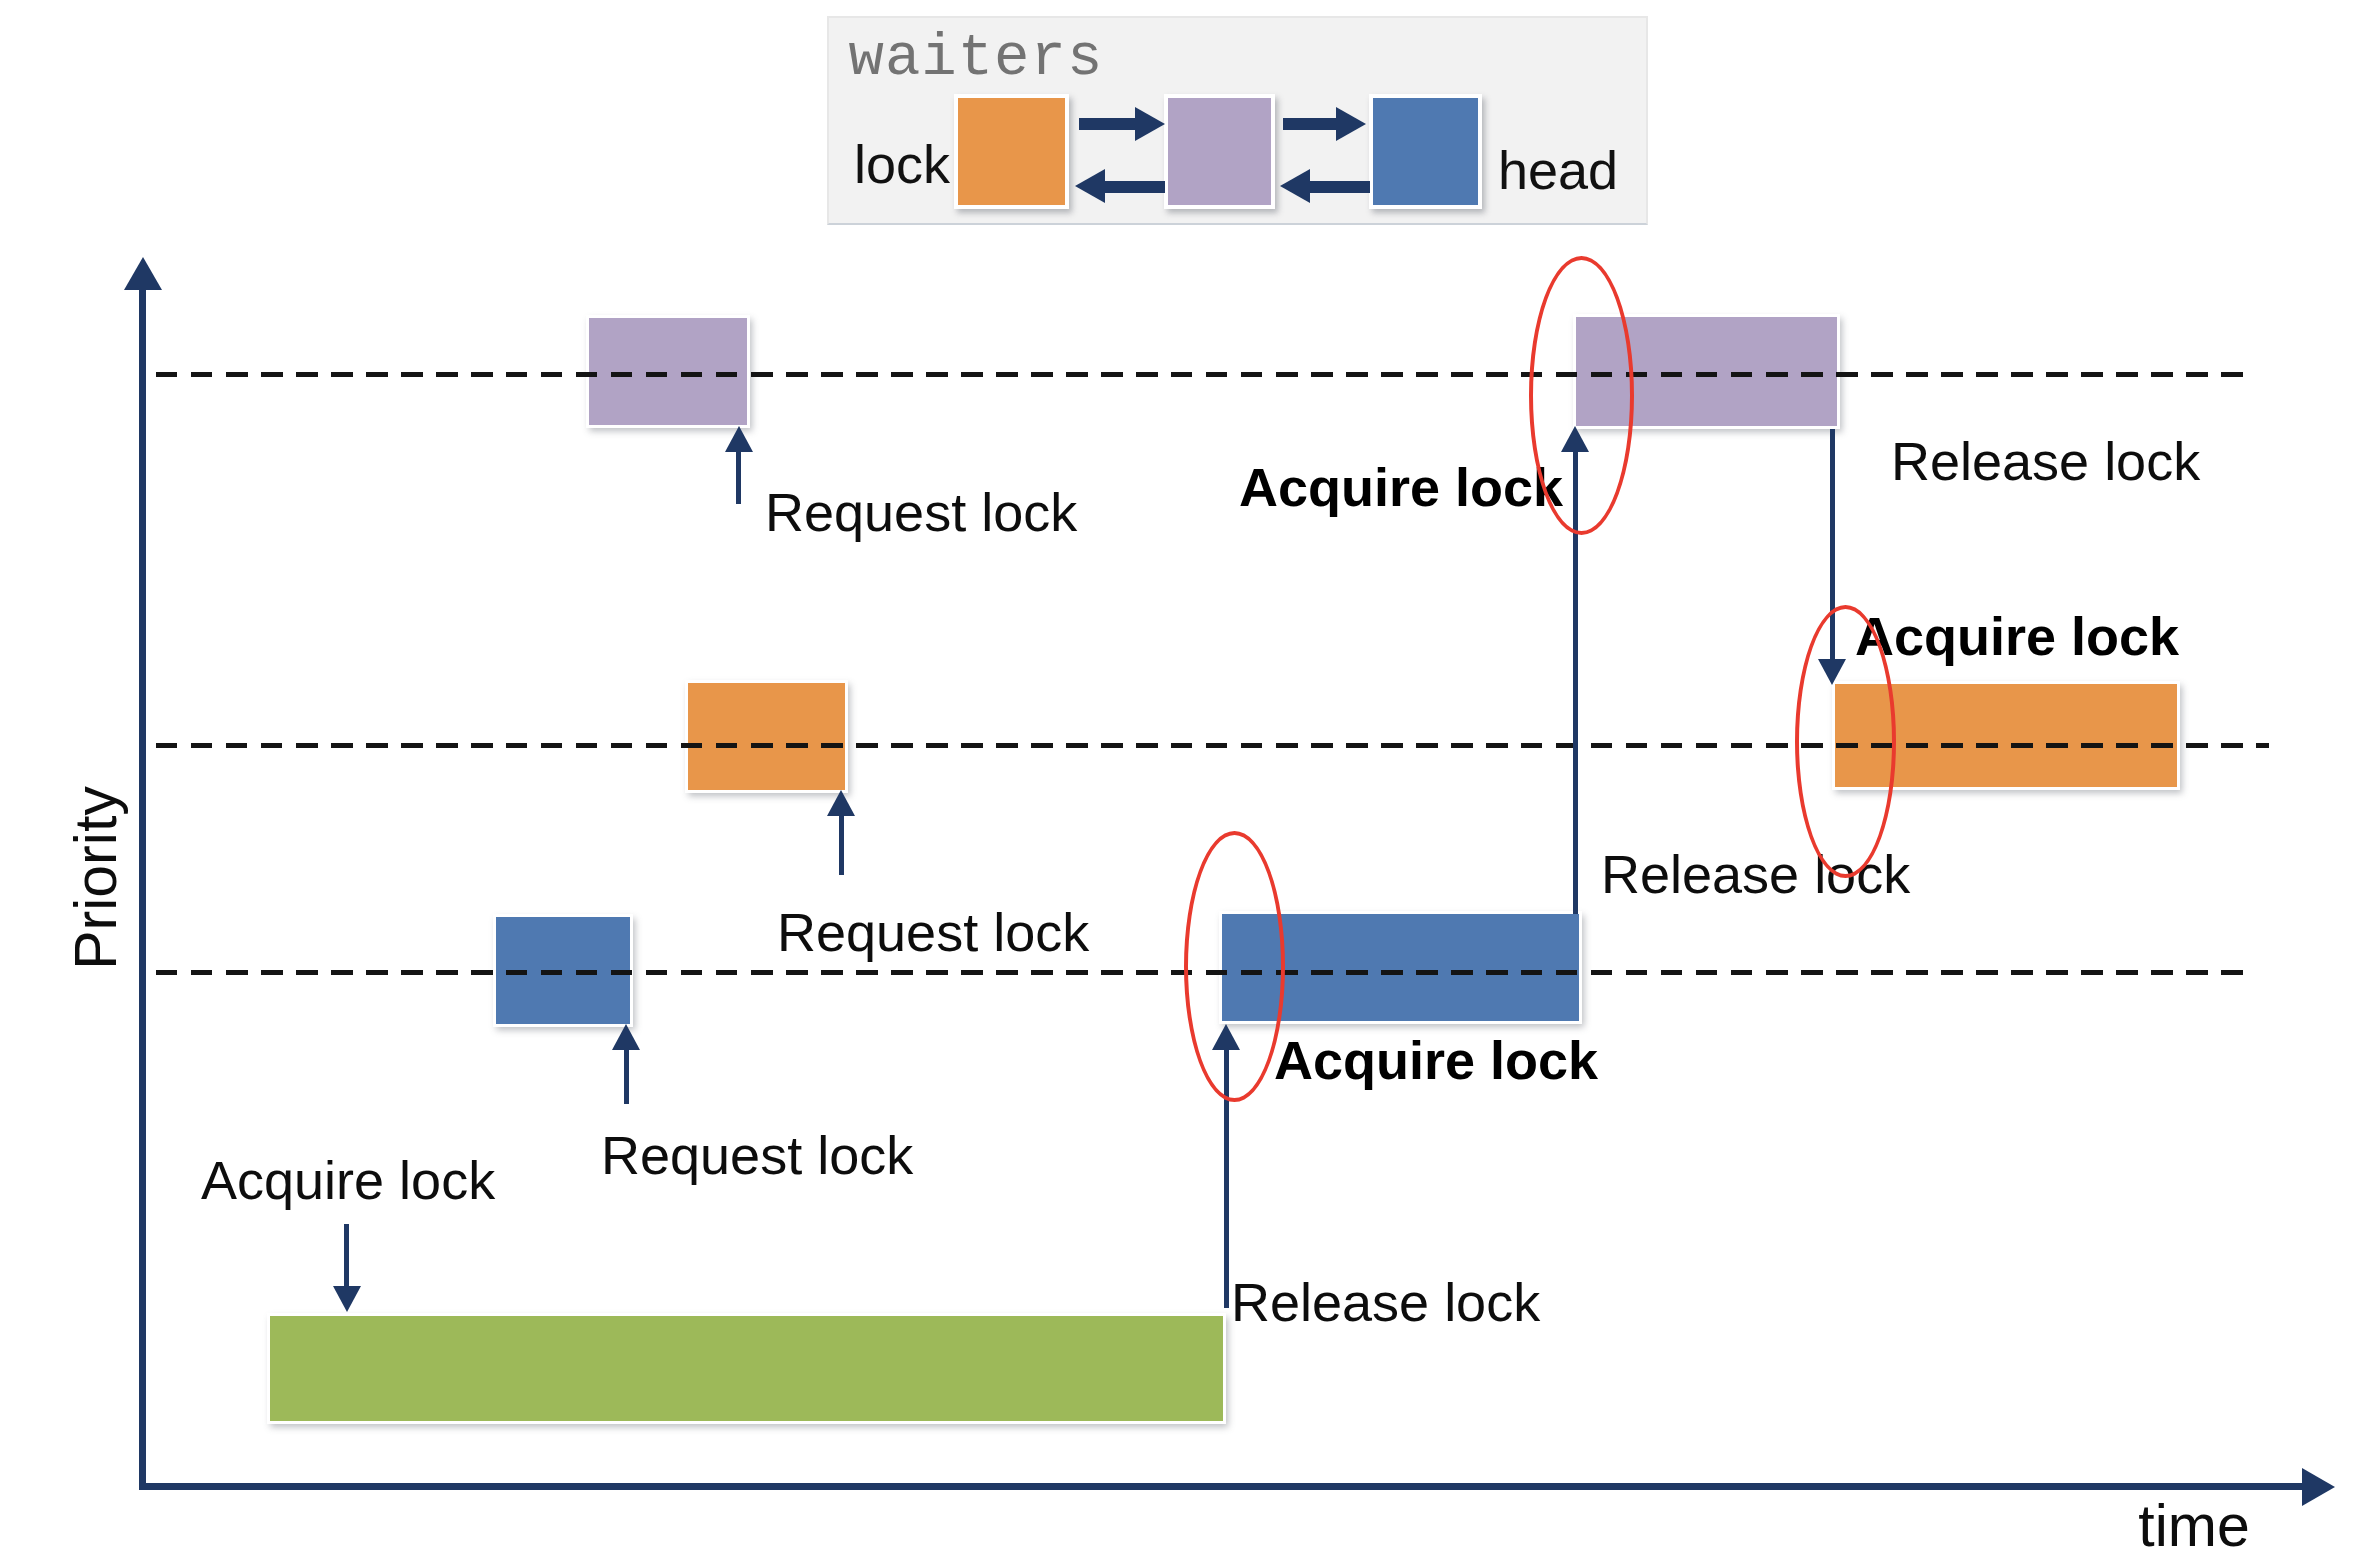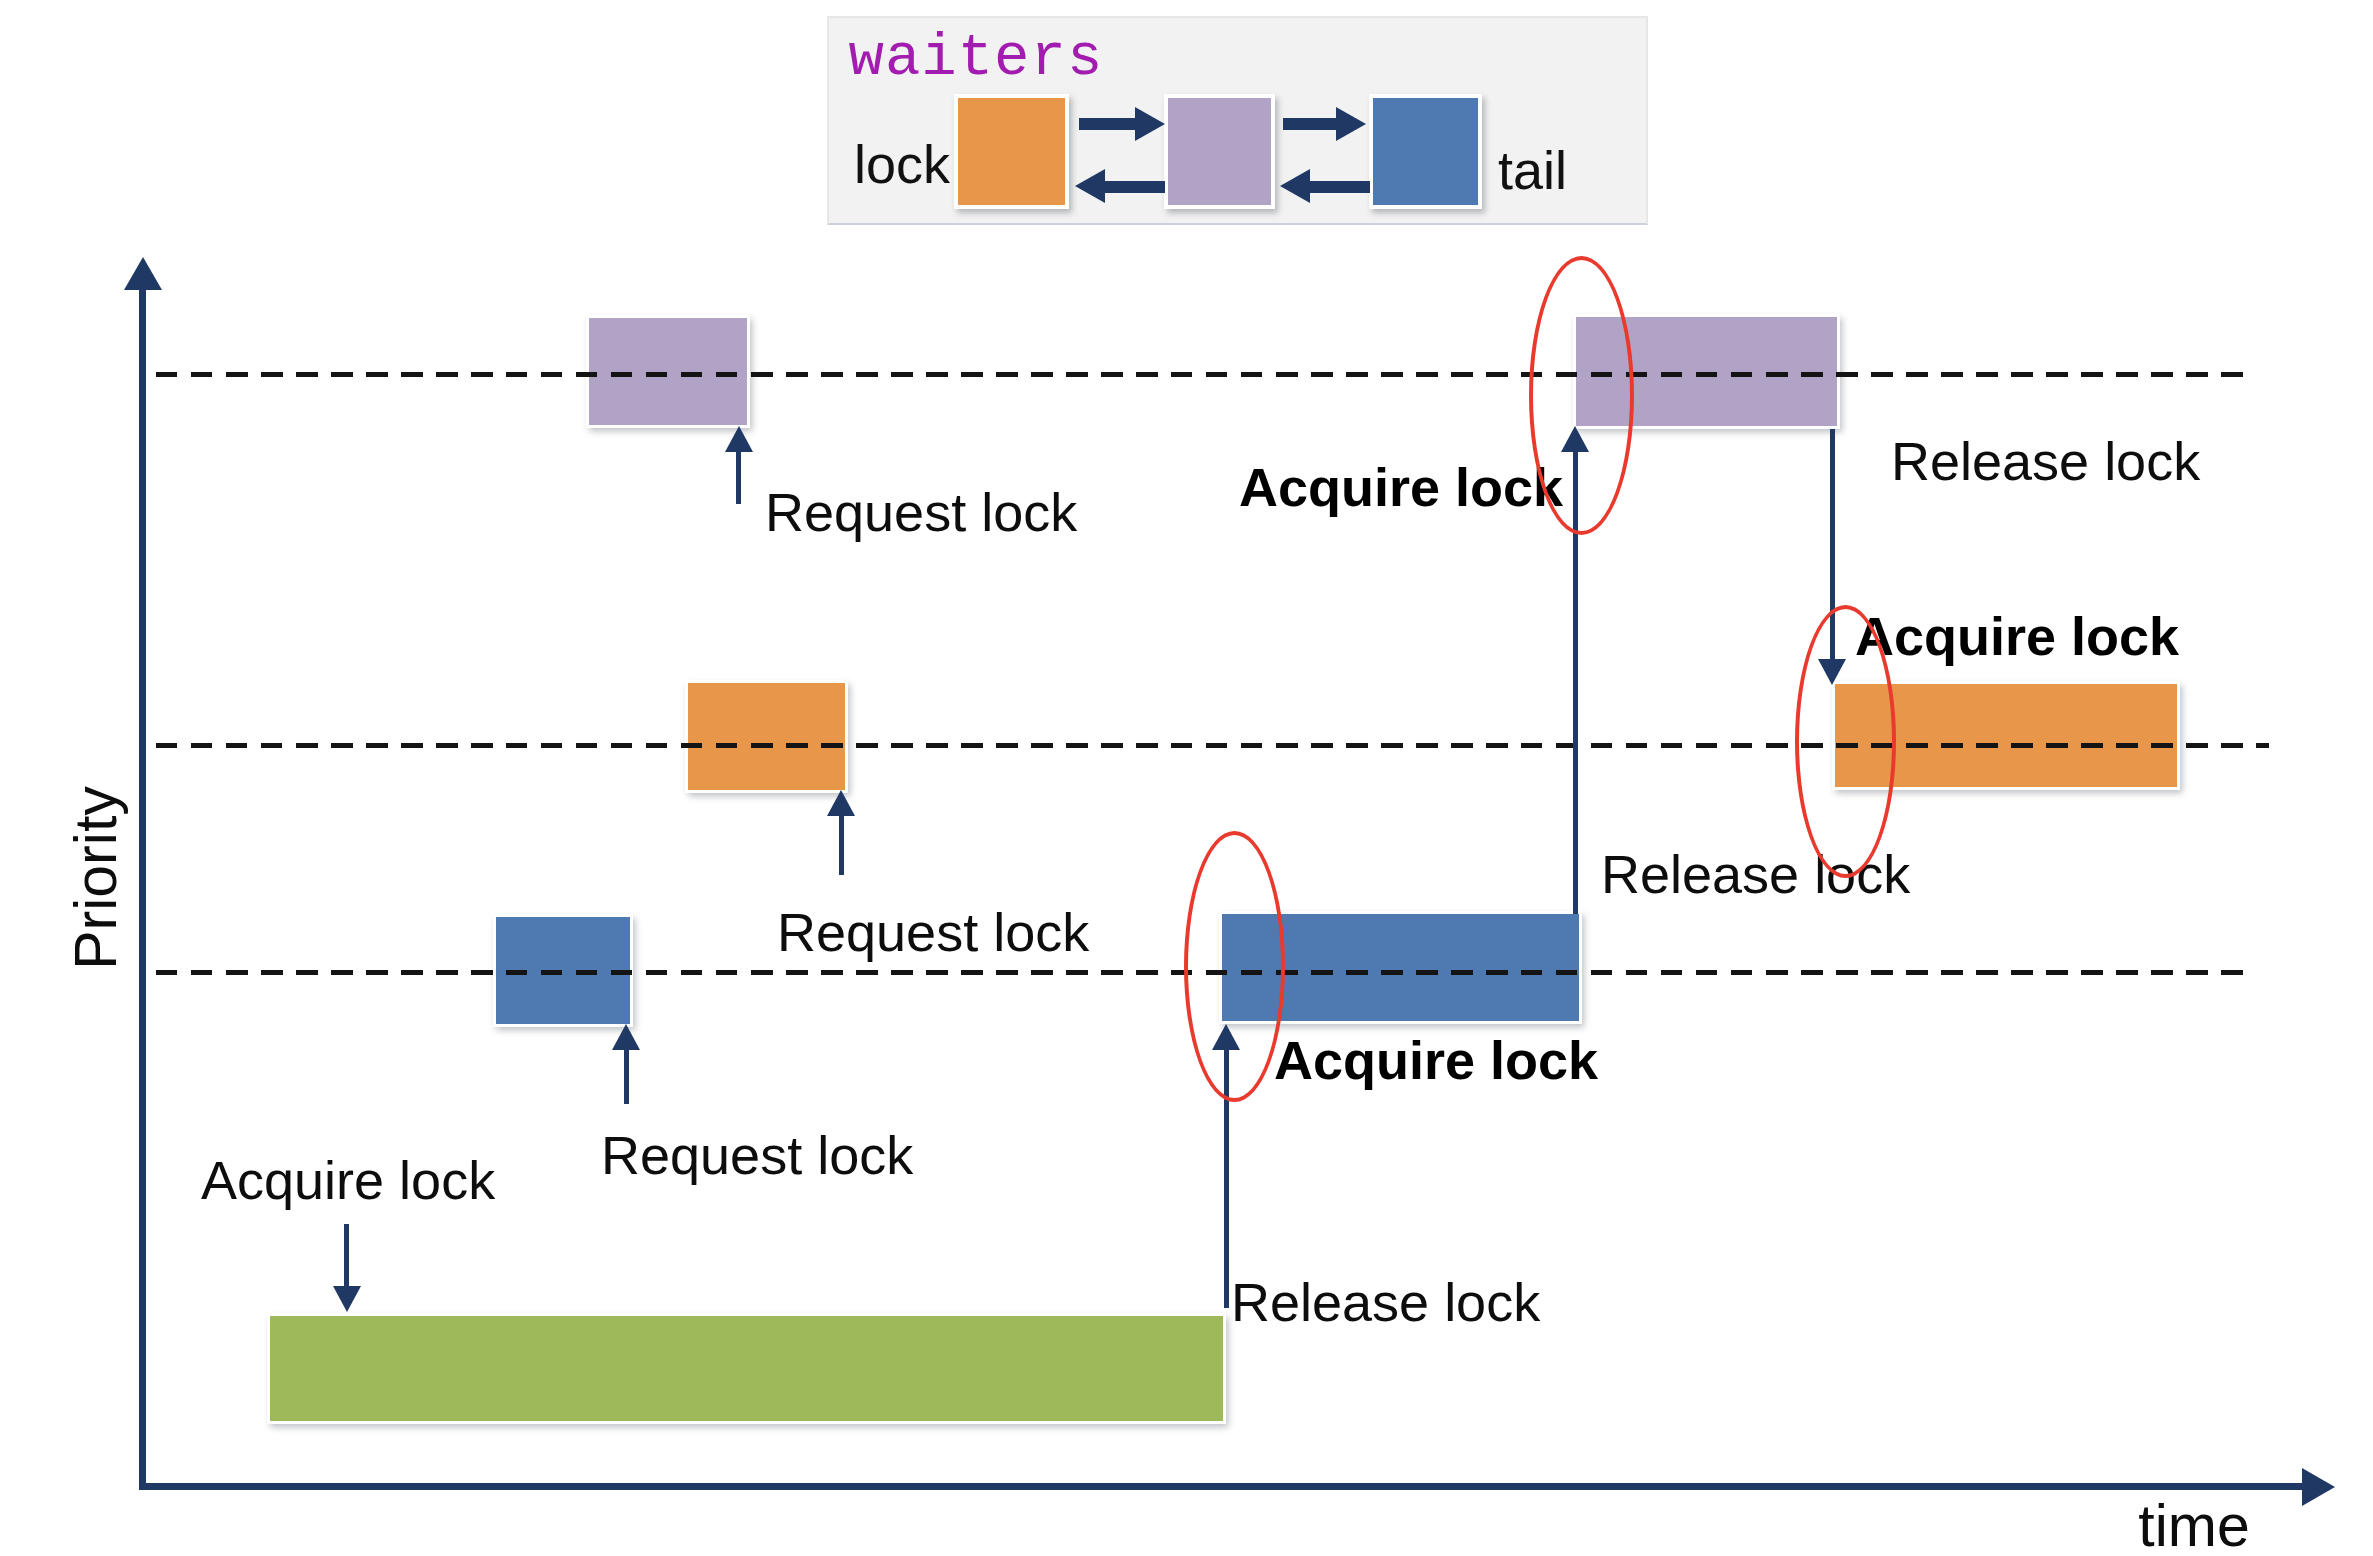--- a/index.html
+++ b/index.html
@@ -15,21 +15,21 @@
   }
   
   .waiters{
     position:absolute;left:827px;top:15.6px;width:821px;height:209px;
     background:var(--panel);border:2px solid #e7e7e7;border-bottom:2.9px solid #ccd2d9;
     box-sizing:border-box;
   }
   .w-title{
     position:absolute;left:19.5px;top:7.8px;
     font-family:"Liberation Mono","DejaVu Sans Mono",monospace;
-    font-size:59px;color:#a21caf;letter-spacing:1px;
+    font-size:59px;color:#737373;letter-spacing:1px;
   }
   .w-side{position:absolute;font-size:54px;color:#111;}
   .w-tail{left:25px;top:115px;}
   .w-head{left:669px;top:121px;}
   .node{
     position:absolute;top:76px;width:115px;height:115px;box-sizing:border-box;
     border:4.9px solid #fff;box-shadow:2.9px 3.9px 5.9px rgba(90,95,105,.4);
   }
   .n-orange{left:125px;}
   .n-purple{left:335px;width:111px;}
@@ -71,21 +71,21 @@
 <body>
 
 <div class="canvas">
 
   <div class="waiters">
     <div class="w-title">waiters</div>
     <div class="w-side w-tail">lock</div>
     <div class="node n-orange" style="background: rgb(232, 150, 74);"></div>
     <div class="node n-purple" style="background: rgb(177, 163, 197);"></div>
     <div class="node n-blue" style="background: rgb(79, 121, 177);"></div>
-    <div class="w-side w-head">tail</div>
+    <div class="w-side w-head">head</div>
 
     <div>
       <div class="tline" style="left:250px;top:100px;width:57px;"></div>
       <div class="thead right" style="left:306px;top:89px;"></div>
     </div>
     <div>
       <div class="tline" style="left:454px;top:100px;width:53px;"></div>
       <div class="thead right" style="left:507px;top:89px;"></div>
     </div>
     <div>

